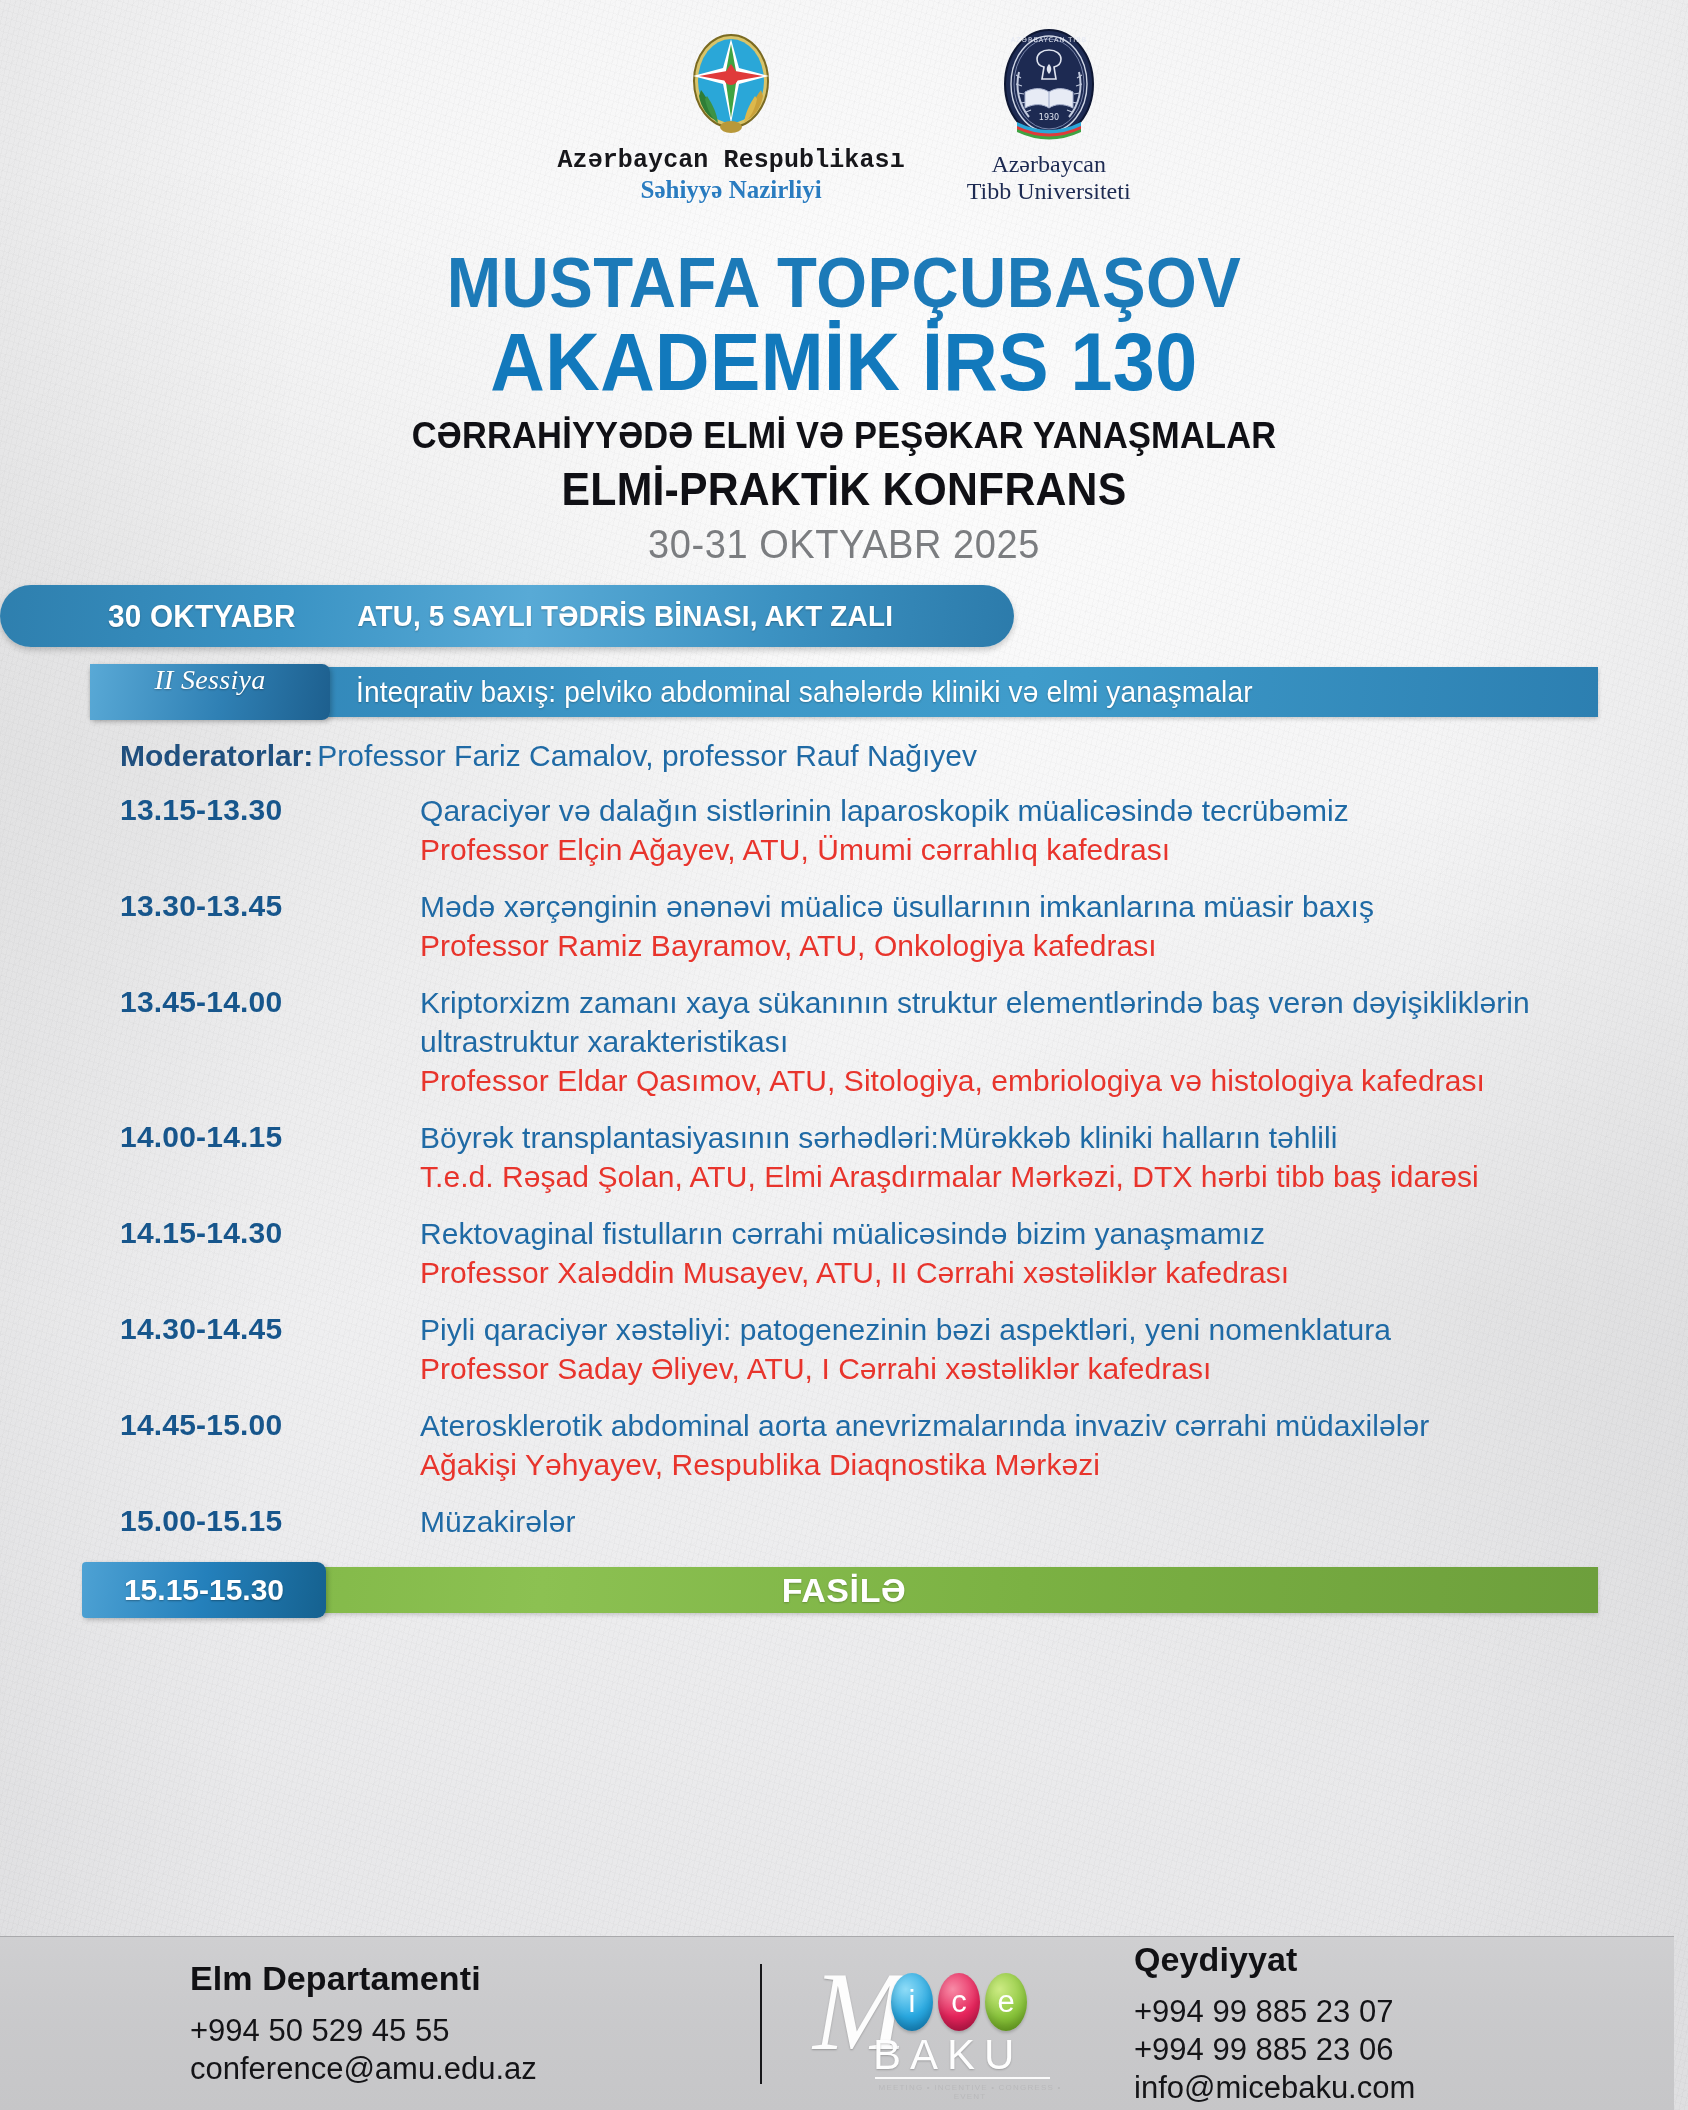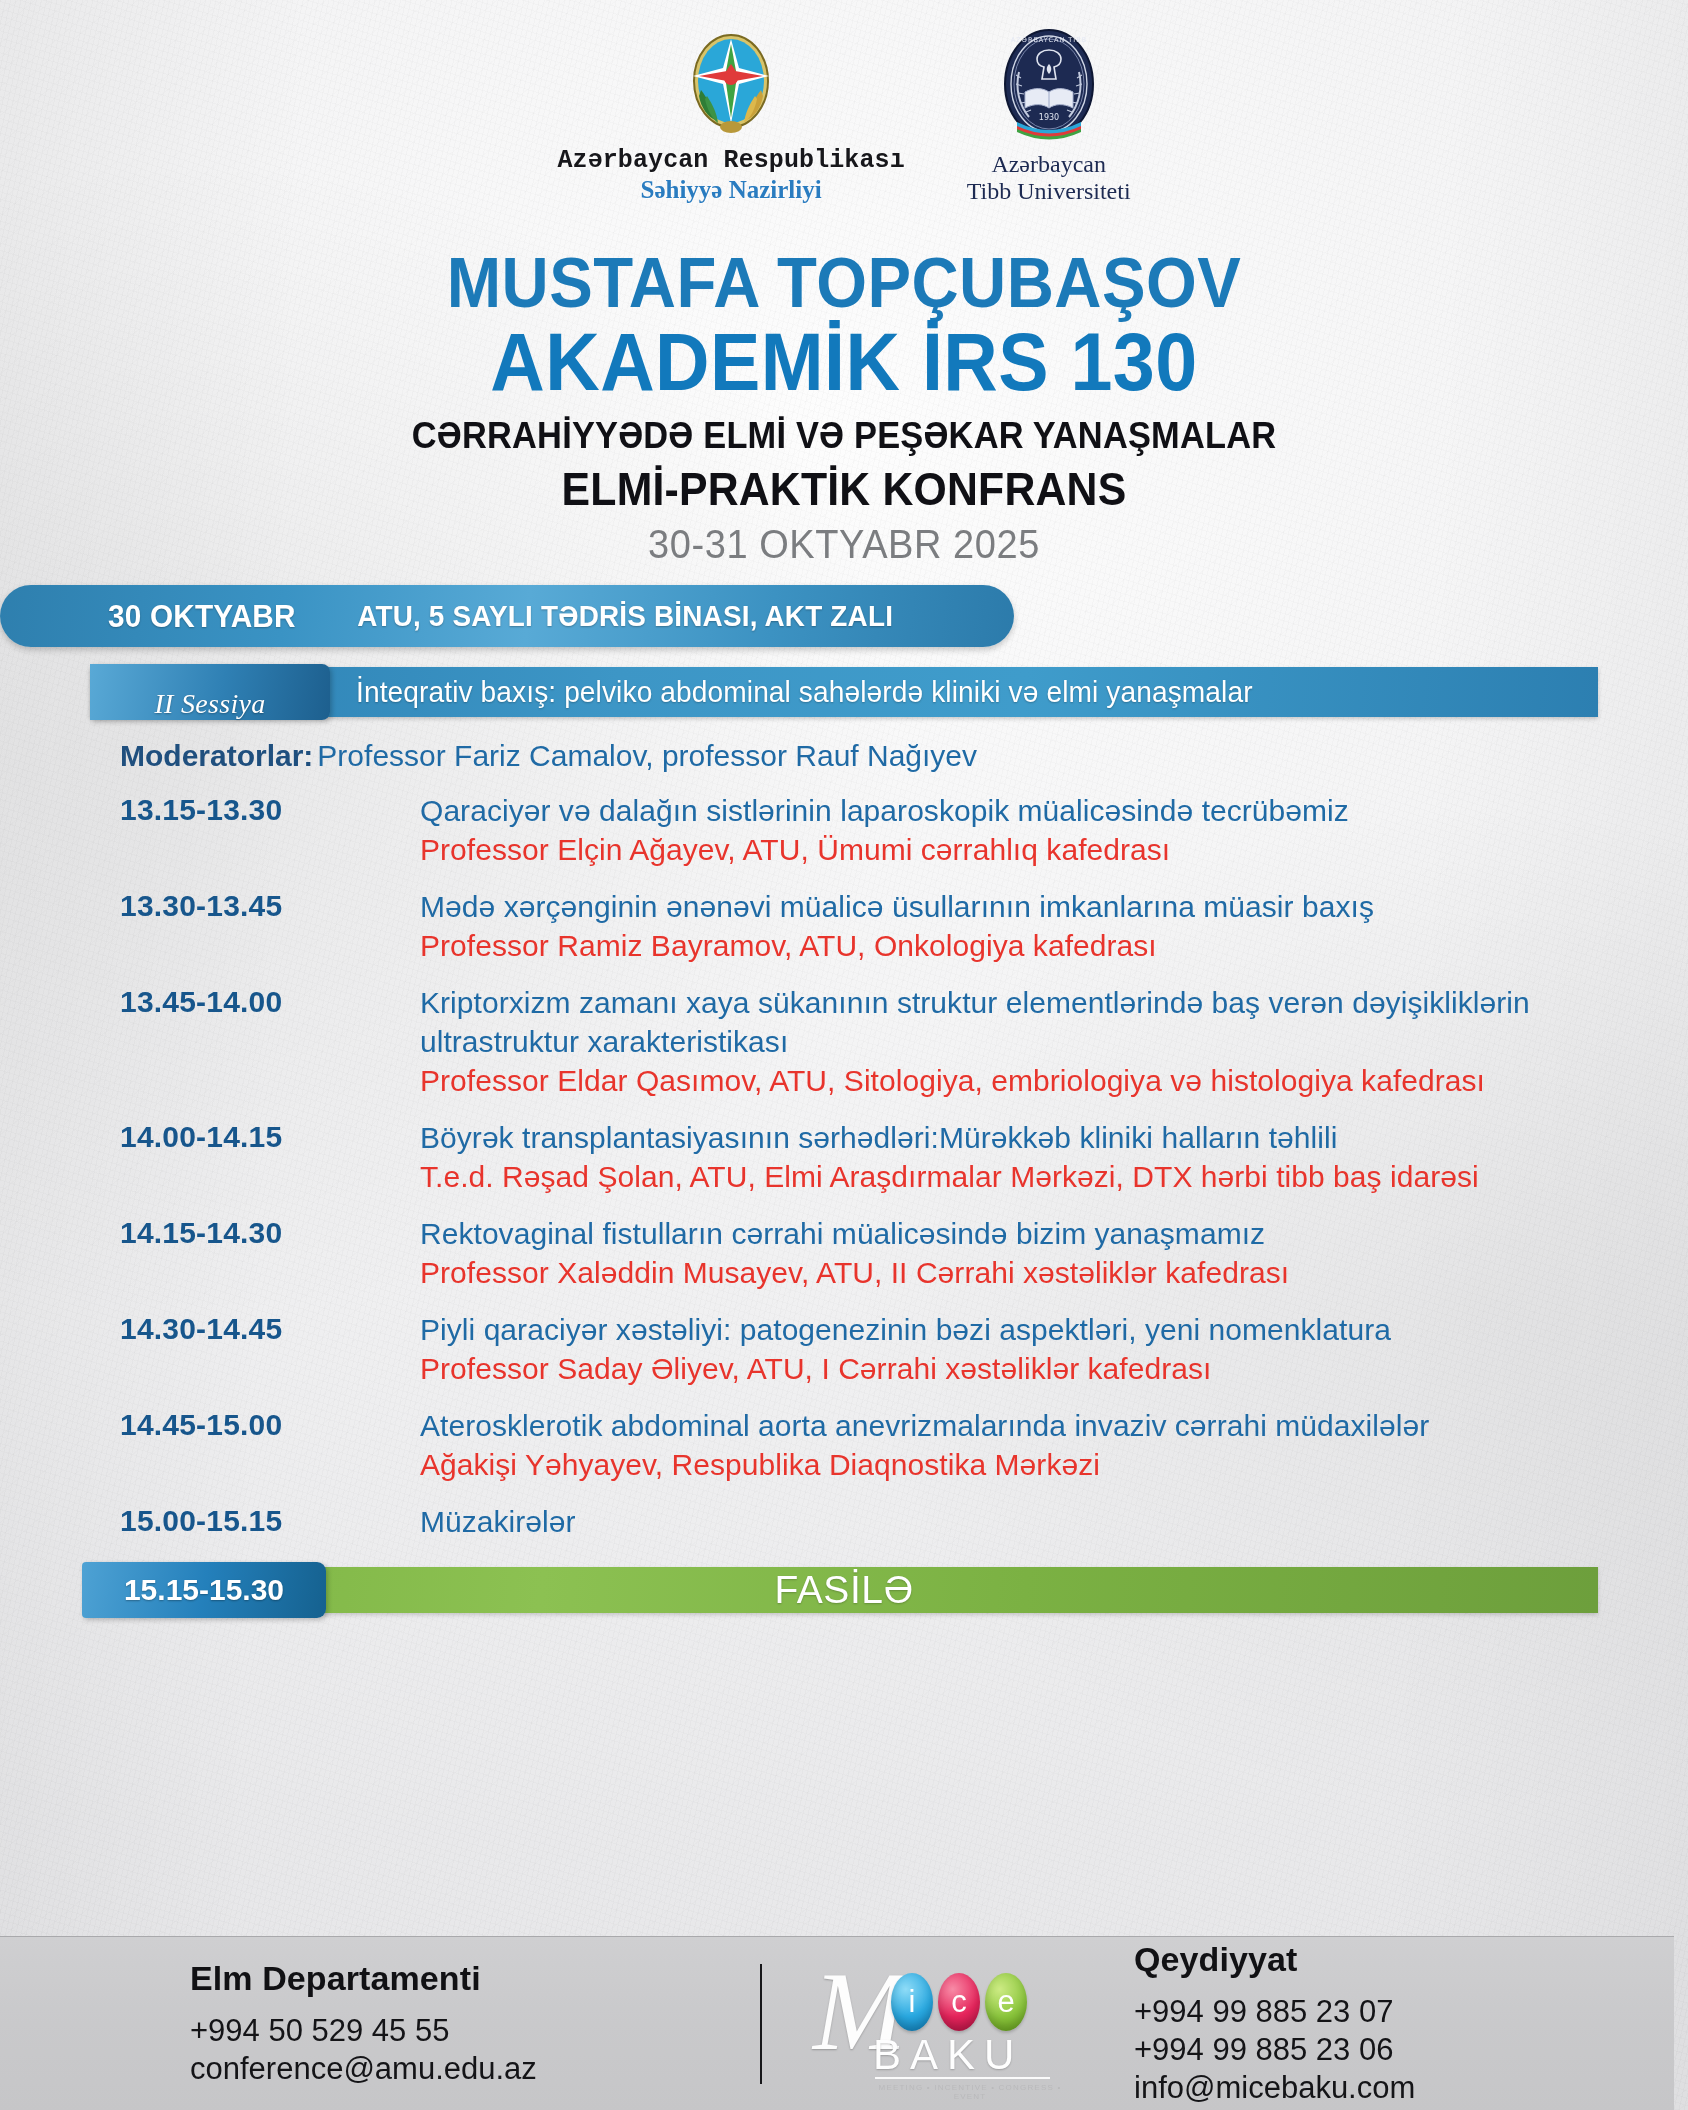--- a/index.html
+++ b/index.html
@@ -110,21 +110,21 @@
   .session-bar{
     position:relative; margin:20px 90px 0 90px; height:50px;
     background:linear-gradient(95deg,#2b7fb2 0%,#3d96c6 35%,#3f9ccb 62%,#2c7fb1 100%);
     box-shadow:0 2px 4px rgba(0,0,0,.18);
     display:flex; align-items:center;
   }
   .session-tag{
     position:absolute; left:0; top:-3px; width:240px; height:56px;
     background:linear-gradient(100deg,#59a9d6 0%,#2f80b4 55%,#1d5f8e 100%);
     border-radius:0 8px 8px 0;
-    display:flex; align-items:flex-end; justify-content:center;
+    display:flex; align-items:flex-start; justify-content:center;
     box-shadow:2px 2px 5px rgba(0,0,0,.22);
   }
   .session-tag span{
     font-family:"Liberation Serif", serif; font-style:italic;
     color:#fff; font-size:28px; letter-spacing:.3px;
     text-shadow:0 1px 2px rgba(0,0,0,.3);
   }
   .session-title{
     margin-left:266px; color:#fff; font-size:29px; font-weight:500;
     letter-spacing:.1px; transform:scaleX(.97); transform-origin:left center;
@@ -168,21 +168,21 @@
     background:linear-gradient(100deg,#4ea2d4 0%,#2480bb 50%,#15618f 100%);
     border-radius:4px 9px 9px 4px;
     display:flex; align-items:center; justify-content:center;
     box-shadow:2px 2px 5px rgba(0,0,0,.22);
   }
   .break-time span{
     color:#fff; font-size:30px; font-weight:bold;
     text-shadow:0 1px 2px rgba(0,0,0,.3);
   }
   .break-label{
-    color:#fff; font-size:39px; font-weight:400; letter-spacing:.6px;
+    color:#fff; font-size:34px; font-weight:700; letter-spacing:.6px;
     text-shadow:0 1px 2px rgba(0,0,0,.22);
   }
 
   
   .footer{
     position:absolute; left:0; right:14px; bottom:0; height:174px; z-index:4;
     background:linear-gradient(180deg,#cfcfd1 0%,#c9c9cb 50%,#c6c6c8 100%);
     border-top:1px solid #a9a9ac;
     display:flex; align-items:center;
   }

